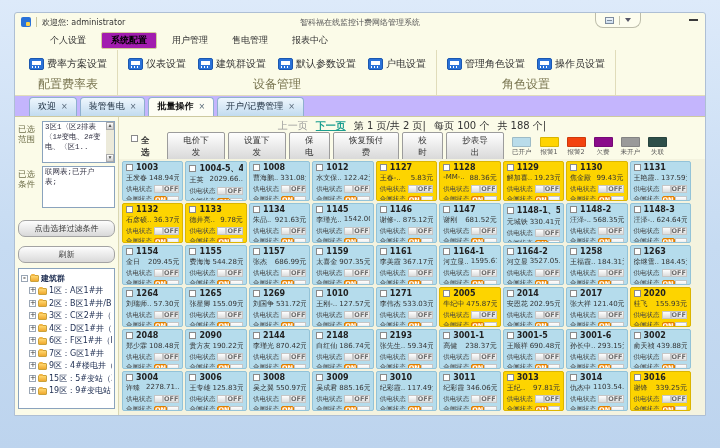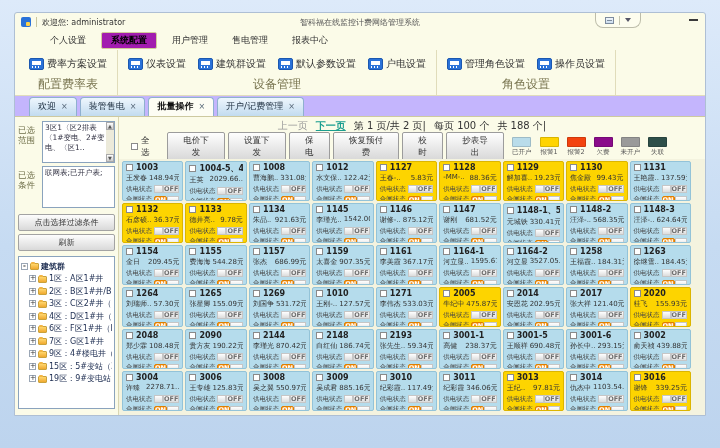--- a/index.html
+++ b/index.html
@@ -32,42 +32,42 @@
   .mon-icon::before{content:"";position:absolute;left:2px;right:2px;bottom:1px;height:2px;background:repeating-linear-gradient(90deg,#fff 0 1px,transparent 1px 3px);}
   .rgroup-label{text-align:center;font-size:12px;color:#77734e;padding:1px 0 2px;}
   
   .tabbar{display:flex;align-items:flex-end;padding:3px 0 0 14px;height:21px;background:#c4b5fd;border-bottom:1px solid #cdc9a0;flex:none;}
   .dtab{display:flex;align-items:center;gap:5px;padding:2px 8px 3px;font-size:9px;color:#234;background:linear-gradient(#eef6fd,#c2dbef);border:1px solid #8fb0cf;border-bottom:none;border-radius:4px 4px 0 0;margin-right:3px;cursor:default;}
   .dtab.active{background:#fdfdf4;font-weight:bold;color:#111;}
   .dtab-close{font-size:8px;color:#567;font-weight:normal;}
   
   .content{flex:1;display:flex;min-height:0;}
   .sidebar{width:104px;background:#fbfbe8;border-right:1px solid #d9d6b2;padding:4px 3px 6px;display:flex;flex-direction:column;flex:none;}
-  .side-row{display:flex;gap:2px;margin-bottom:3px;}
+  .side-row{display:flex;gap:2px;margin-bottom:3px;font-family:Liberation Mono, monospace;}
   .side-label{width:22px;color:#6f6f4a;font-size:8.5px;line-height:1.2;padding-top:4px;flex:none;}
   .side-box{flex:1;background:#fff;border:1px solid #8aa3bd;color:#334;font-size:7.5px;line-height:1.3;padding:1px 9px 1px 2px;position:relative;min-height:42px;overflow:hidden;}
   .mini-scroll{position:absolute;right:0;top:0;bottom:0;width:8px;display:flex;flex-direction:column;justify-content:space-between;background:#eceada;}
   .mini-btn{height:8px;font-size:5px;text-align:center;line-height:7px;background:linear-gradient(#fff,#ccc);border:1px solid #aaa;color:#555;}
-  .side-btn{margin:3px 0 0;font-size:8px;padding:2px 0;background:linear-gradient(#fdfdfd,#d9d9d9);border:1px solid #a3a3a3;border-radius:2px;color:#333;width:100%;font-family:inherit;}
+  .side-btn{margin:9px 0 0;font-size:8px;padding:2px 0;background:linear-gradient(#fdfdfd,#d9d9d9);border:1px solid #a3a3a3;border-radius:7px;color:#333;width:100%;font-family:inherit;}
   .tree{flex:1;margin-top:5px;background:#fff;border:1px solid #8aa3bd;padding:3px 2px;font-size:8px;color:#1c2c50;overflow:hidden;}
   .tree-row{display:flex;align-items:center;gap:2px;height:12.5px;white-space:nowrap;cursor:default;}
   .tree-row.child{padding-left:8px;}
   .tree-row.root{font-weight:bold;}
   .expander{width:7px;height:7px;border:1px solid #9aa6b5;background:#fff;font-size:7px;line-height:5px;text-align:center;color:#333;flex:none;}
   .folder{width:9px;height:7px;background:linear-gradient(#ffd76e,#f0a92f);border:1px solid #caa23c;border-radius:1px;flex:none;position:relative;margin-top:1px;}
   .folder::before{content:"";position:absolute;left:0;top:-2px;width:4px;height:2px;background:#f2b644;border-radius:1px 1px 0 0;}
   .tree-text{overflow:hidden;}
   
   .main{flex:1;display:flex;flex-direction:column;min-width:0;background:#fbfbe8;}
   .pagerow{height:17px;display:flex;align-items:center;justify-content:center;gap:8px;font-size:10px;color:#333;flex:none;}
   .pg{cursor:pointer;}
   .pg.prev{color:#999;}
   .pg.next{color:#1b9e8f;text-decoration:underline;font-weight:bold;}
   .toolbar{height:25px;display:flex;align-items:center;gap:5px;padding:0 8px 0 12px;font-size:8.5px;color:#333;flex:none;}
-  .selall{display:flex;align-items:center;gap:3px;margin-right:4px;}
+  .selall{display:flex;gap:3px;margin-right:4px;font-weight:bold;}
   .cbx{width:7px;height:7px;background:#fff;border:1px solid #8a8a8a;flex:none;}
   .tbtn{padding:2px 11px;font-size:8.5px;background:linear-gradient(#fefefe,#d6d6d6);border:1px solid #9c9c9c;border-radius:2px;color:#333;margin-right:3px;font-family:inherit;}
   .legend{margin-left:auto;display:flex;gap:8px;align-items:flex-start;padding-right:30px;}
   .lg-item{display:flex;flex-direction:column;align-items:center;gap:1px;}
   .lg-sw{width:19px;height:10px;border-radius:1px;border:1px solid rgba(0,0,0,0.15);}
   .lg-label{font-size:6.5px;color:#555;white-space:nowrap;}
   
   .grid{flex:1;display:grid;grid-template-columns:repeat(9,1fr);grid-template-rows:repeat(6,1fr);gap:2px;padding:2px 14px 4px 3px;background:#f4f3df;min-height:0;}
   .card{border-radius:2px;padding:1px 3px 2px;overflow:hidden;cursor:default;}
   .card.open{background:#b5dcec;border:1px solid #93c3d8;}

